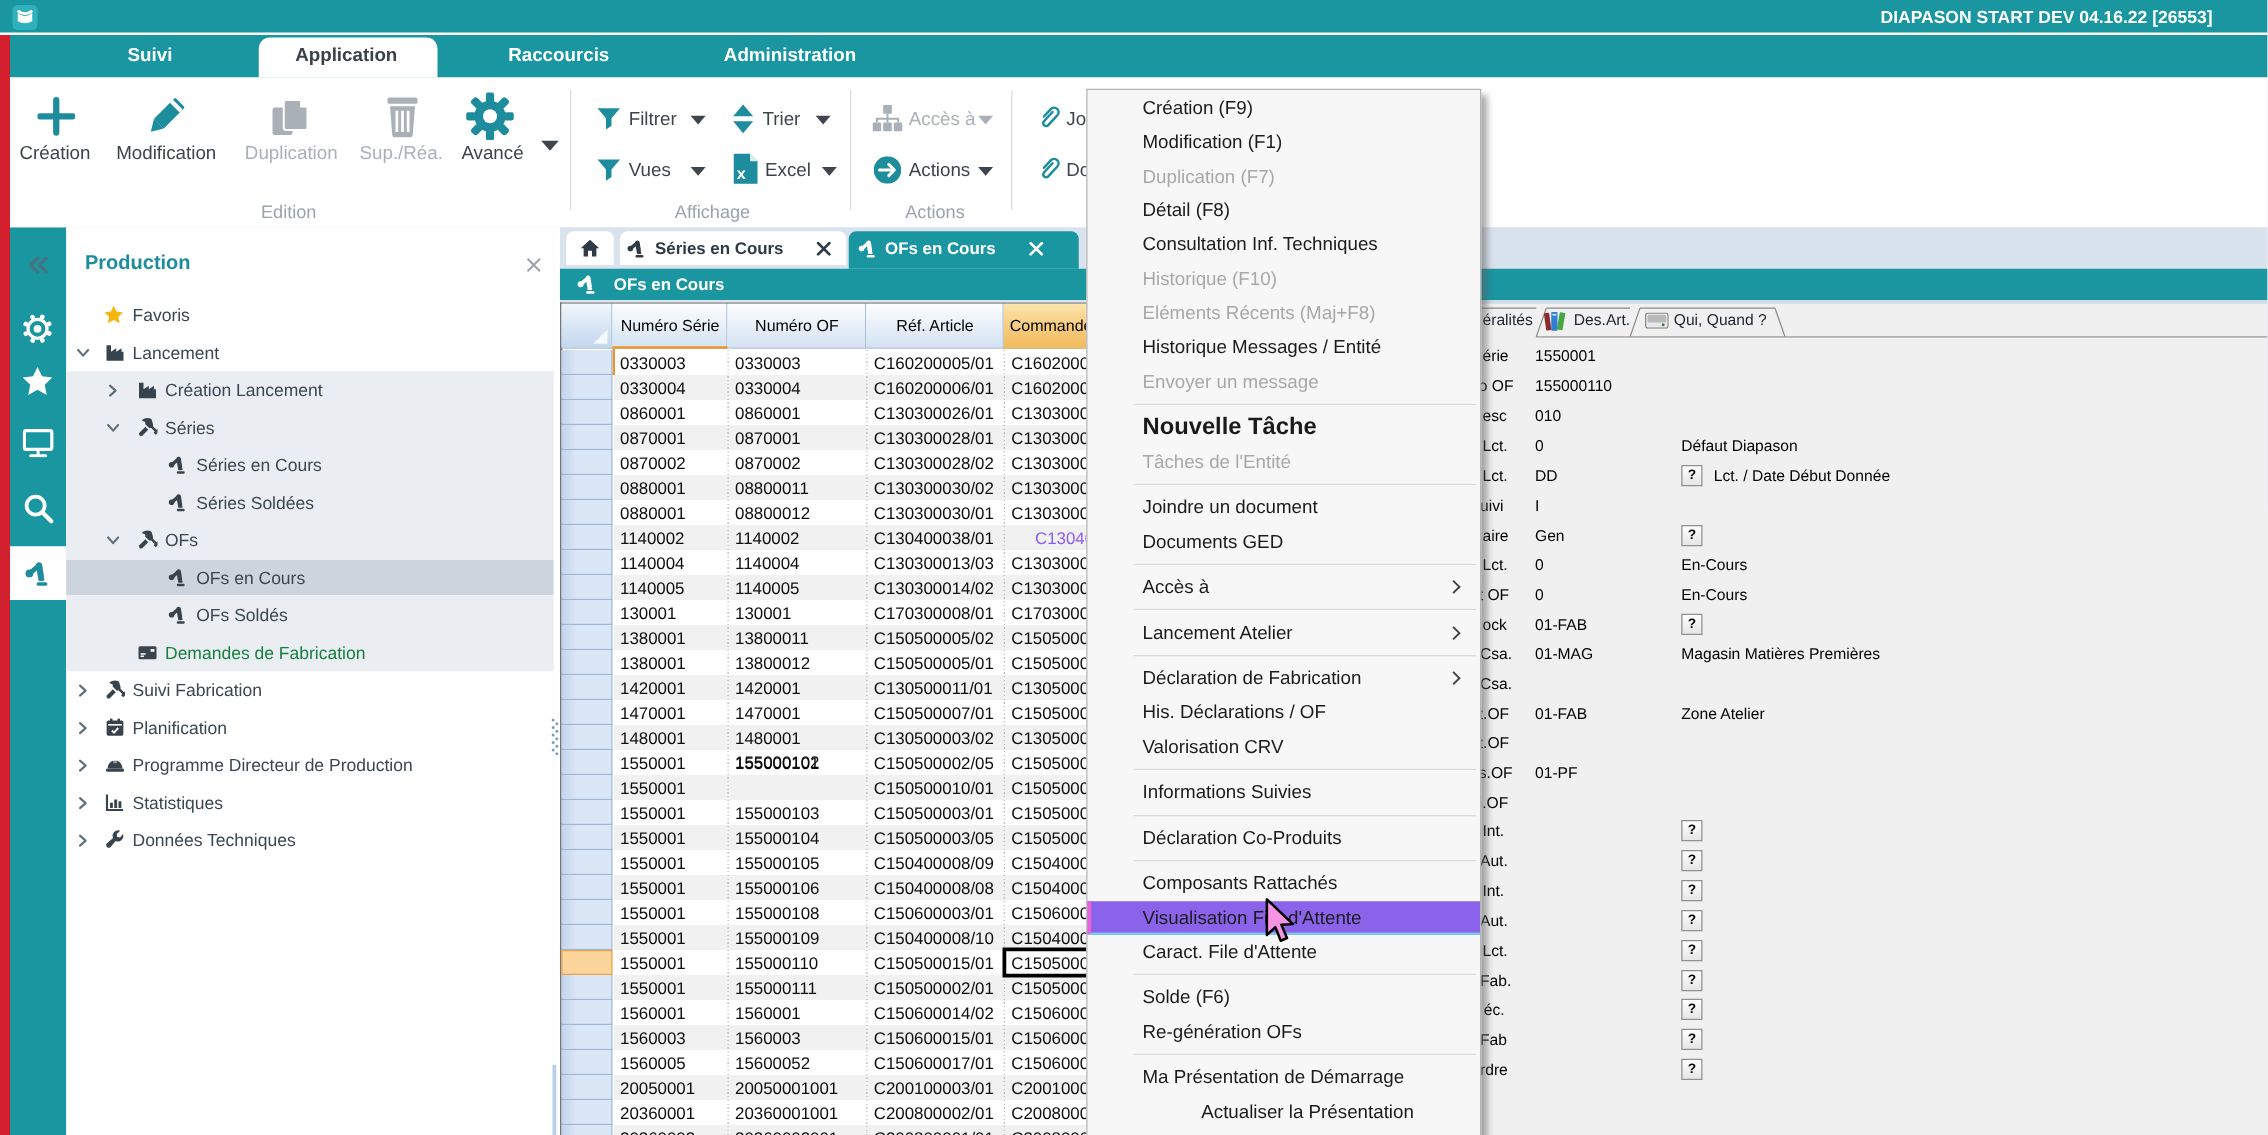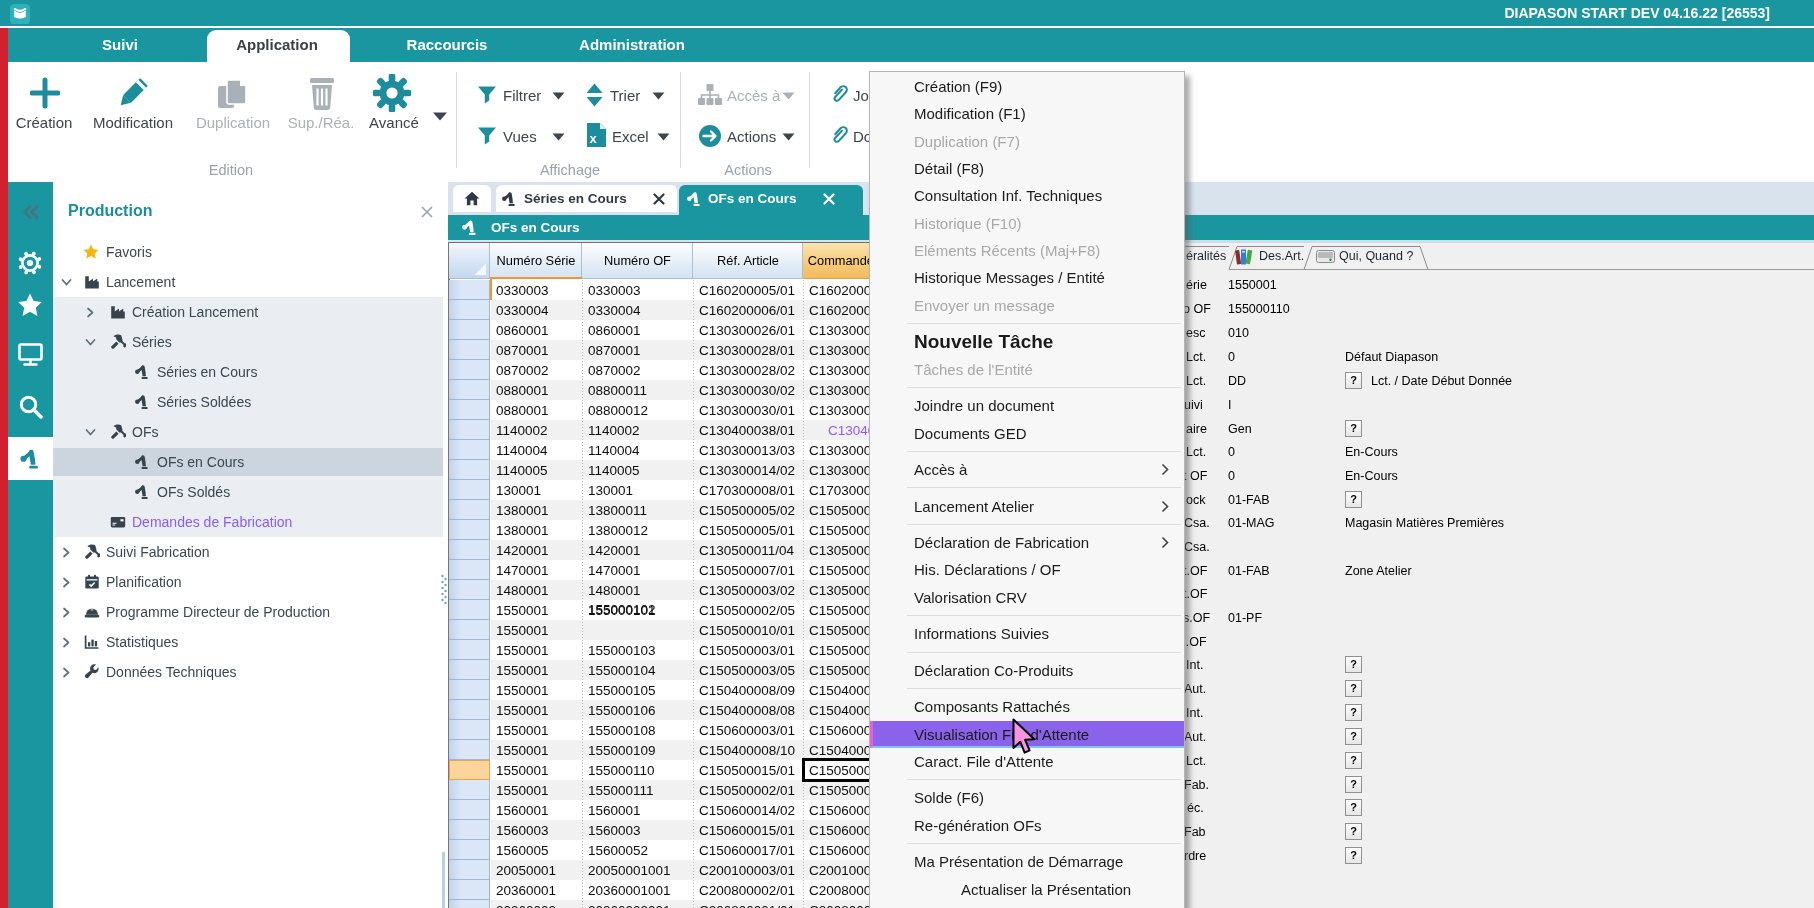--- a/index.html
+++ b/index.html
@@ -245,21 +245,21 @@
       <circle cx="3.5" cy="8.3" r="2.4" fill="#37444e"></circle>
       <rect x="8.9" y="11.1" width="3.9" height="1.9" rx="0.9" fill="#37444e"></rect>
       <rect x="7.9" y="13.8" width="6.7" height="2.1" rx="1" fill="#37444e"></rect>
     </svg>
 <div class="tx" style="left:157px;top:485.0px;font-size:14px;color:#3a4750;font-weight:400;line-height:14px;">OFs Soldés</div>
 <svg class="a" style="left:110px;top:514px" width="16" height="16" viewBox="0 0 16 16">
       <rect x="0.8" y="3" width="14.4" height="10.4" rx="1.3" fill="#37444e"></rect>
       <path d="M2.5 9.2 h4 M2.5 11 h2.6" stroke="#fff" stroke-width="1.1"></path>
       <rect x="10.5" y="5.2" width="3" height="2.2" fill="#fff"></rect>
     </svg>
-<div class="tx" style="left:132px;top:515.0px;font-size:14px;color:#8b5cf6;font-weight:400;line-height:14px;">Demandes de Fabrication</div>
+<div class="tx" style="left:132px;top:515.0px;font-size:14px;color:#15803d;font-weight:400;line-height:14px;">Demandes de Fabrication</div>
 <svg class="a" style="left:61px;top:547px" width="11" height="11" viewBox="0 0 11 11">
       <path d="M3 1.5 L7.5 5.5 L3 9.5" stroke="#5f707c" stroke-width="1.7" fill="none" stroke-linecap="round" stroke-linejoin="round"></path>
     </svg>
 <svg class="a" style="left:84px;top:544px" width="16" height="16" viewBox="0 0 16 16">
       <g fill="#37444e">
         <path d="M11.2 1.3 C8.8 -0.2 5.6 0.2 3.4 2.3 l2.8 1.3 v1.7 l3.1 3.1 h1.7 l2.8 2.8 -0.9 0.9 1.7 1.7 3.2 -3.2 -1.7 -1.7 -0.9 0.9 -2.8 -2.8 v-1.7 z"></path>
         <path d="M6.3 7.4 L1.5 12.2 a1.65 1.65 0 0 0 2.3 2.3 L8.6 9.7 z"></path>
       </g>
     </svg>
 <div class="tx" style="left:106px;top:545.0px;font-size:14px;color:#3a4750;font-weight:400;line-height:14px;">Suivi Fabrication</div>
@@ -437,21 +437,21 @@
 <div class="tx" style="left:809px;top:503.5px;font-size:13.5px;color:#0d0d0d;font-weight:400;line-height:13.5px;">C1505000</div>
 <div class="a" style="left:449px;top:520px;width:41px;height:20px;background:linear-gradient(90deg,#c3d3ec 0%,#dbe6f6 30%);border-right:1px solid #9fb6d4;border-bottom:1px solid #9fb6d4"></div>
 <div class="tx" style="left:496px;top:523.5px;font-size:13.5px;color:#0d0d0d;font-weight:400;line-height:13.5px;">1380001</div>
 <div class="tx" style="left:588px;top:523.5px;font-size:13.5px;color:#0d0d0d;font-weight:400;line-height:13.5px;">13800012</div>
 <div class="tx" style="left:699px;top:523.5px;font-size:13.5px;color:#0d0d0d;font-weight:400;line-height:13.5px;">C150500005/01</div>
 <div class="tx" style="left:809px;top:523.5px;font-size:13.5px;color:#0d0d0d;font-weight:400;line-height:13.5px;">C1505000</div>
 <div class="a" style="left:449px;top:540px;width:41px;height:20px;background:linear-gradient(90deg,#c3d3ec 0%,#dbe6f6 30%);border-right:1px solid #9fb6d4;border-bottom:1px solid #9fb6d4"></div>
 <div class="a" style="left:491px;top:540px;width:694px;height:20px;background:#f1f1f1"></div>
 <div class="tx" style="left:496px;top:543.5px;font-size:13.5px;color:#0d0d0d;font-weight:400;line-height:13.5px;">1420001</div>
 <div class="tx" style="left:588px;top:543.5px;font-size:13.5px;color:#0d0d0d;font-weight:400;line-height:13.5px;">1420001</div>
-<div class="tx" style="left:699px;top:543.5px;font-size:13.5px;color:#0d0d0d;font-weight:400;line-height:13.5px;">C130500011/04</div>
+<div class="tx" style="left:699px;top:543.5px;font-size:13.5px;color:#0d0d0d;font-weight:400;line-height:13.5px;">C130500011/01</div>
 <div class="tx" style="left:809px;top:543.5px;font-size:13.5px;color:#0d0d0d;font-weight:400;line-height:13.5px;">C1305000</div>
 <div class="a" style="left:449px;top:560px;width:41px;height:20px;background:linear-gradient(90deg,#c3d3ec 0%,#dbe6f6 30%);border-right:1px solid #9fb6d4;border-bottom:1px solid #9fb6d4"></div>
 <div class="tx" style="left:496px;top:563.5px;font-size:13.5px;color:#0d0d0d;font-weight:400;line-height:13.5px;">1470001</div>
 <div class="tx" style="left:588px;top:563.5px;font-size:13.5px;color:#0d0d0d;font-weight:400;line-height:13.5px;">1470001</div>
 <div class="tx" style="left:699px;top:563.5px;font-size:13.5px;color:#0d0d0d;font-weight:400;line-height:13.5px;">C150500007/01</div>
 <div class="tx" style="left:809px;top:563.5px;font-size:13.5px;color:#0d0d0d;font-weight:400;line-height:13.5px;">C1505000</div>
 <div class="a" style="left:449px;top:580px;width:41px;height:20px;background:linear-gradient(90deg,#c3d3ec 0%,#dbe6f6 30%);border-right:1px solid #9fb6d4;border-bottom:1px solid #9fb6d4"></div>
 <div class="a" style="left:491px;top:580px;width:694px;height:20px;background:#f1f1f1"></div>
 <div class="tx" style="left:496px;top:583.5px;font-size:13.5px;color:#0d0d0d;font-weight:400;line-height:13.5px;">1480001</div>
 <div class="tx" style="left:588px;top:583.5px;font-size:13.5px;color:#0d0d0d;font-weight:400;line-height:13.5px;">1480001</div>

